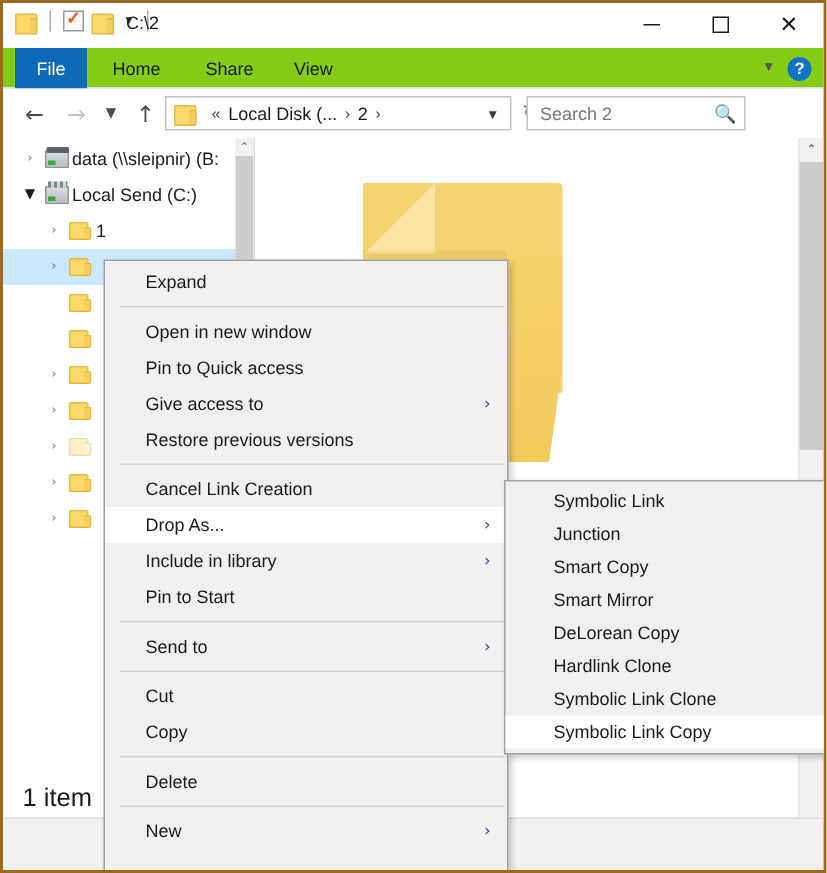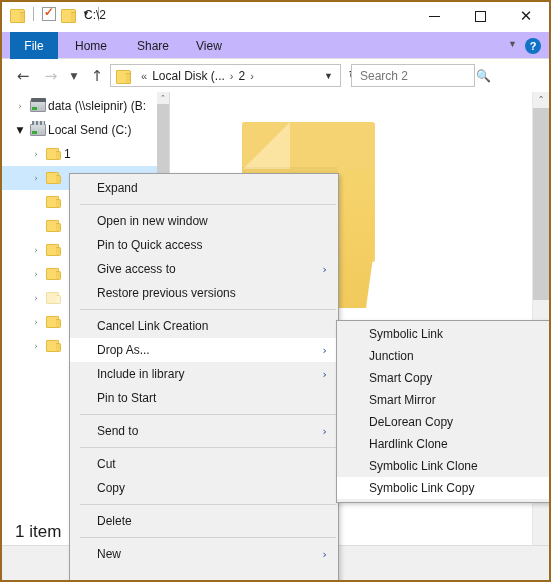--- a/index.html
+++ b/index.html
@@ -61,21 +61,21 @@
   #btn-min { right: 92px; }
   #btn-max { right: 46px; }
   #btn-close { right: 0px; }
   .glyph-min { display:block; width: 11px; height: 1px; background: #1b1b1b; }
   .glyph-max { display:block; width: 11px; height: 11px; border: 1px solid #1b1b1b; }
   .glyph-close { font-size: 15px; line-height: 1; font-family: "DejaVu Sans", sans-serif; }
 
   
   #ribbon {
     position: absolute; left: 0; top: 30px; right: 0; height: 27px;
-    background: #c4b5fd; border-bottom: 1px solid #dedede;
+    background: #84cc16; border-bottom: 1px solid #dedede;
   }
   .tab {
     position: absolute; top: 0; height: 27px;
     display: flex; align-items: center; justify-content: center;
     font-size: 12px; color: #1b1b1b; padding: 0 11px;
   }
   #tab-file {
     left: 8px; width: 48px; background: #0d6ab8; color: #ffffff;
   }
   #tab-home { left: 62px; }
@@ -116,21 +116,21 @@
   .crumb-sep { font-size: 11px; color: #4a4a4a; padding: 0 5px; }
   #crumb-dd {
     margin-left: auto; font-size: 9px; color: #3a3a3a; padding-right: 4px;
   }
   #refresh-btn {
     position: absolute; left: 341px; top: 5px; width: 22px; height: 23px;
     display: flex; align-items: center; justify-content: center;
     font-size: 13px; color: #3a3a3a; font-family: "DejaVu Sans", sans-serif;
   }
   #searchbox {
-    position: absolute; left: 349px; top: 5px; width: 124px; height: 23px;
+    position: absolute; left: 349px; top: 5px; width: 146px; height: 23px;
     border: 1px solid #c3c3c3; background: #fff;
     display: flex; align-items: center; padding: 0 6px;
   }
   #search-input {
     border: none; outline: none; font-size: 12px; color: #6d6d6d;
     width: 118px; background: transparent;
     font-family: "Liberation Sans", sans-serif;
   }
   #search-icon { font-size: 12px; color: #3a3a3a; font-family: "DejaVu Sans", sans-serif; }
 

